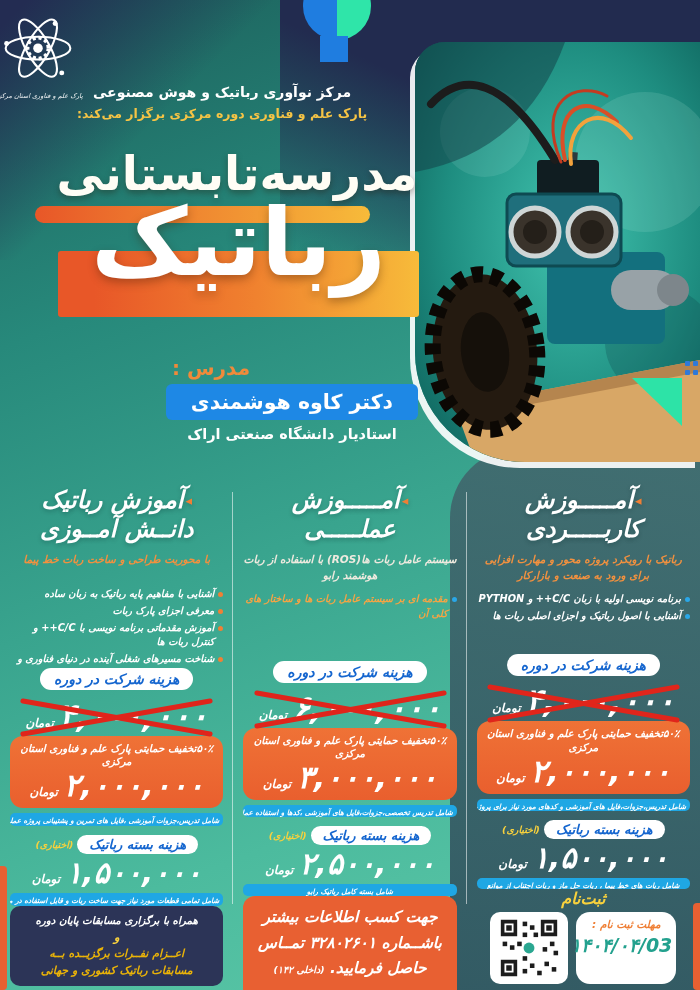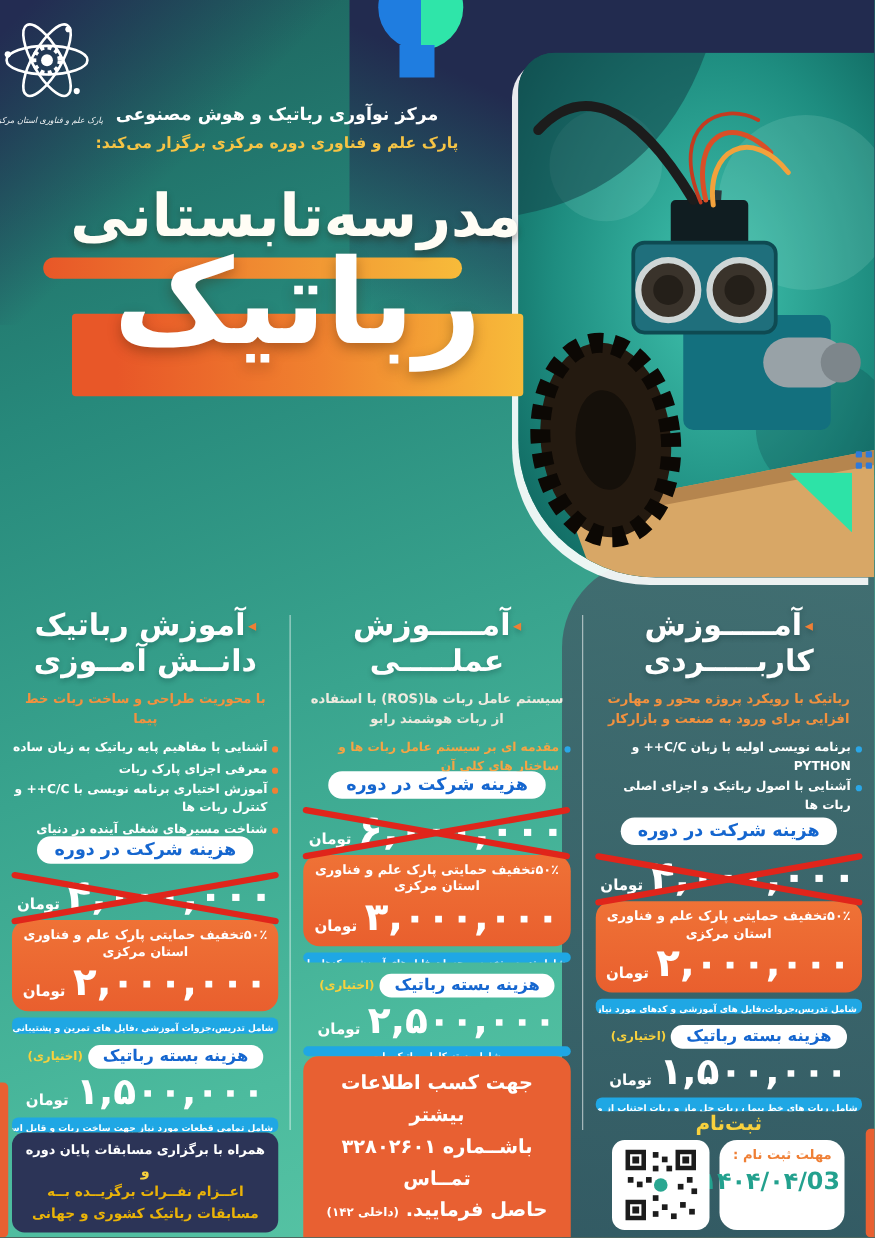--- a/index.html
+++ b/index.html
@@ -56,21 +56,21 @@
   .instructor .lbl{text-align:left;}
   .instructor .name{margin-top:4px;background:#1e88e5;color:#fff;font-weight:800;font-size:20.5px;
     border-radius:6px;padding:6px 4px;}
   .instructor .aff{margin-top:6px;color:#fff;font-weight:800;font-size:14.5px;}
   
   .cols{position:absolute;top:482px;left:0;right:0;bottom:0;display:flex;}
   .cols .divider{position:absolute;top:10px;bottom:86px;width:1px;background:rgba(255,255,255,.55);}
   .cols .divider.d1{right:33.33%;}
   .cols .divider.d2{right:66.66%;}
   .col{width:33.333%;box-sizing:border-box;padding:4px 10px 0;display:flex;flex-direction:column;
-    align-items:center;position:relative;}
+    align-items:center;position:relative;font-style:italic;}
   .col-title{margin:0;color:#fff;font-weight:800;font-size:24px;line-height:1.22;text-align:center;
     height:62px;text-shadow:0 2px 4px rgba(0,40,40,.25);}
   .col-title .line{display:block;}
   .marker{color:#ef7f35;font-size:13px;vertical-align:3px;margin-left:2px;}
   .col-sub{margin:6px 0 0;font-weight:800;font-size:10.5px;line-height:1.55;text-align:center;height:36px;}
   .col-applied .col-sub,.col-student .col-sub{color:#f2913f;}
   .col-practical .col-sub{color:#efeadf;}
   .bullets{list-style:none;margin:9px 0 0;padding:0;width:100%;height:104px;overflow:hidden;
     font-weight:700;font-size:9.8px;line-height:1.5;text-align:right;}
   .bullets li{padding-right:9px;position:relative;margin-bottom:2px;}
@@ -198,20 +198,25 @@
 
   <div class="hdr">
     <div class="h1">مرکز نوآوری رباتیک و هوش مصنوعی</div>
     <div class="h2">پارک علم و فناوری دوره مرکزی برگزار می‌کند:</div>
   </div>
   <div class="script-bar"></div>
   <div class="script-title">مدرسه‌تابستانی</div>
   <div class="main-band"></div>
   <div class="main-title">رباتیک</div>
 
+  <div class="instructor">
+    <div class="lbl">مدرس :</div>
+    <div class="name">دکتر کاوه هوشمندی</div>
+    <div class="aff">استادیار دانشگاه صنعتی اراک</div>
+  </div>
 
   <div class="cols">
     <div class="divider d1"></div>
     <div class="divider d2"></div>
 
     <section class="col col-applied">
       <h2 class="col-title">
         <span class="line"><span class="marker">◂</span><span>آمـــــوزش</span></span>
         <span class="line">کاربـــــردی</span>
       </h2>
@@ -330,21 +335,21 @@
 
     <section class="col col-student">
       <h2 class="col-title">
         <span class="line"><span class="marker">◂</span><span>آموزش رباتیک</span></span>
         <span class="line">دانــش آمــوزی</span>
       </h2>
       <p class="col-sub">با محوریت طراحی و ساخت ربات خط پیما</p>
       <ul class="bullets">
         <li>آشنایی با مفاهیم پایه رباتیک به زبان ساده</li>
         <li>معرفی اجزای پارک ربات</li>
-        <li>آموزش اختیاری برنامه نویسی با C/C++ و کنترل ربات ها</li>
+        <li>آموزش مقدماتی برنامه نویسی با C/C++ و کنترل ربات ها</li>
         <li>شناخت مسیرهای شغلی آینده در دنیای فناوری و رباتیک</li>
 
       </ul>
       <div class="pill">هزینه شرکت در دوره</div>
       <div class="struck">
         <span class="big">۴,۰۰۰,۰۰۰</span>
         <span class="unit">تومان</span>
         <i class="x x1"></i>
         <i class="x x2"></i>
       </div>

